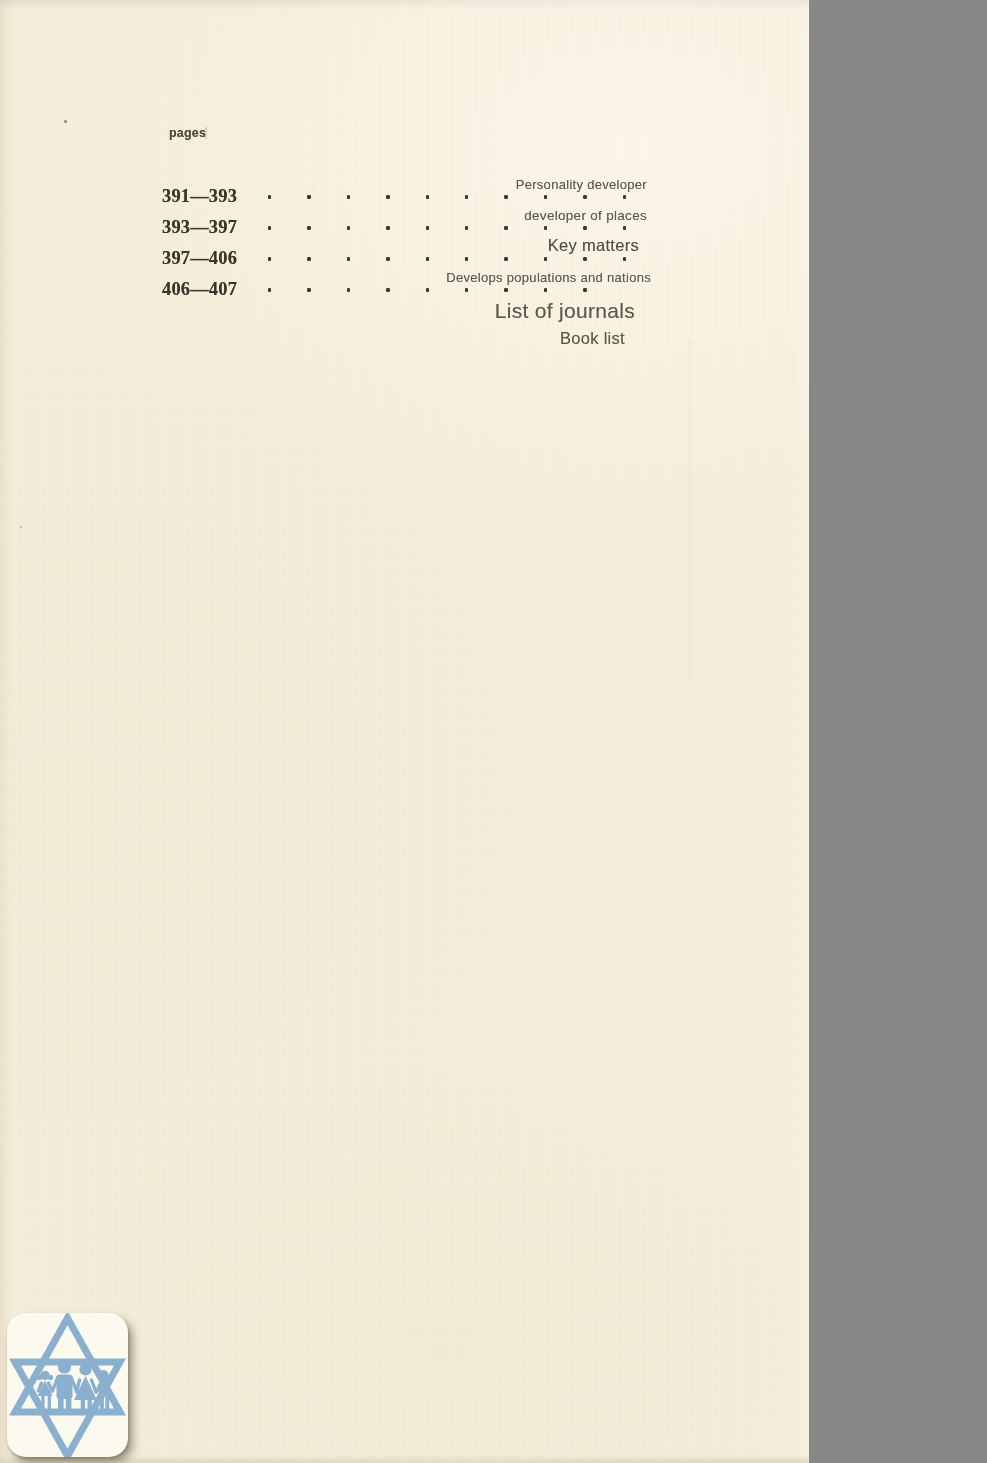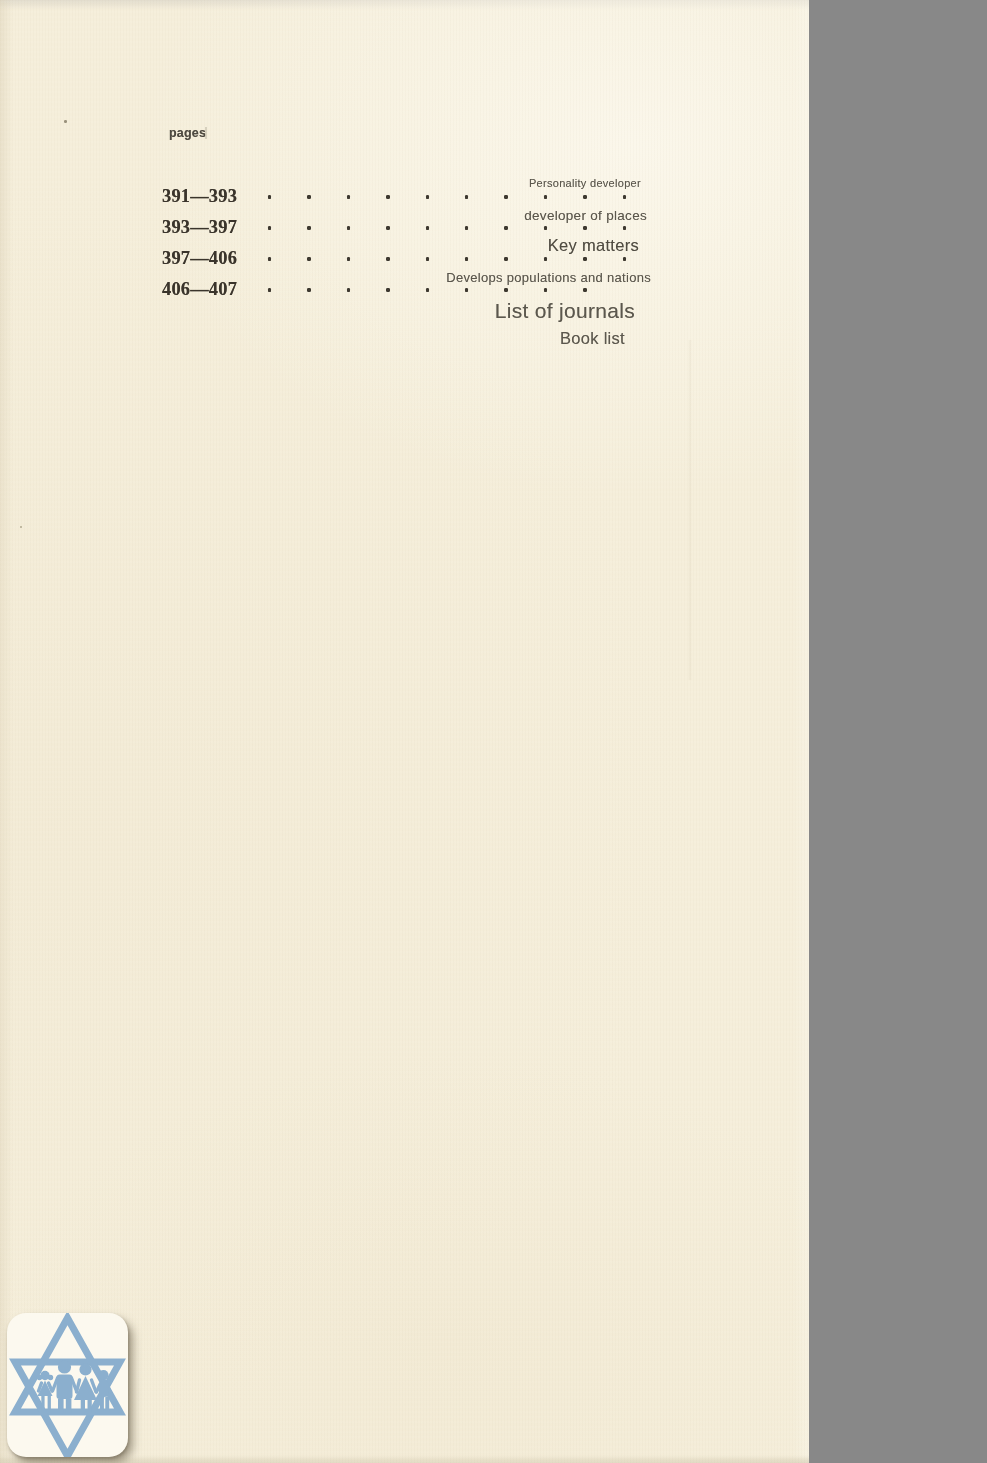--- a/index.html
+++ b/index.html
@@ -47,21 +47,21 @@
     text-shadow:0 0 .6px rgba(58,52,43,.6);
     transform:scaleX(.97);transform-origin:left;
   }
   .dot-leader{position:absolute;left:106px;top:10px;display:flex;gap:36px;}
   .dot{width:3.4px;height:3.6px;border-radius:50%;background:#3e3930;
     box-shadow:0 0 .6px #3e3930;flex:none;}
 
   
   .key-label{position:absolute;color:#5b574d;white-space:nowrap;letter-spacing:.3px;
     text-shadow:0 0 .5px rgba(91,87,77,.45);}
-  .lbl-0{right:168px;top:177px;font-size:11px;}
+  .lbl-0{right:162px;top:177px;font-size:13px;}
   .lbl-1{right:162px;top:208px;font-size:13.5px;}
   .lbl-2{right:170px;top:236px;font-size:16.5px;color:#504c42;}
   .lbl-3{right:158px;top:270px;font-size:13px;}
   .lbl-4{right:174px;top:299px;font-size:21px;}
   .lbl-5{right:184px;top:329px;font-size:16.5px;}
 
   
   .speck-1{position:absolute;left:891px;top:74px;width:11px;height:4.5px;background:#675f50;
     border-radius:2.5px;transform:rotate(33deg);opacity:.9;}
   .speck-2{position:absolute;left:64px;top:120px;width:2.5px;height:2.5px;border-radius:50%;

